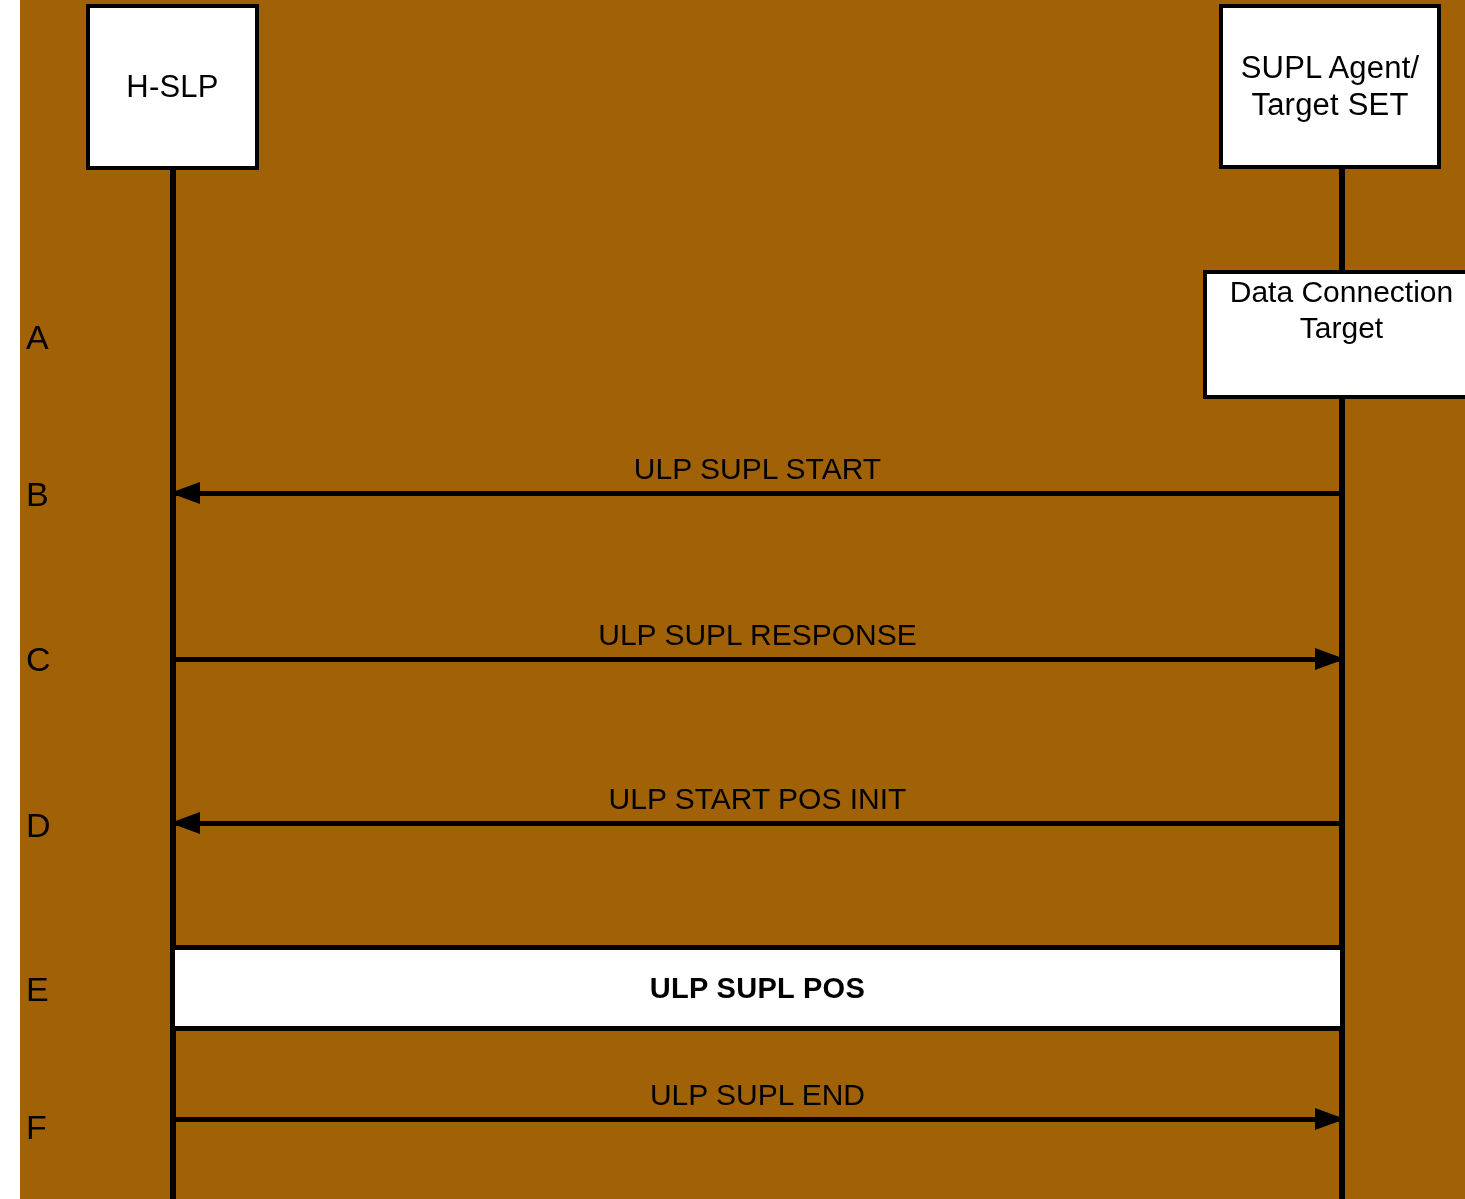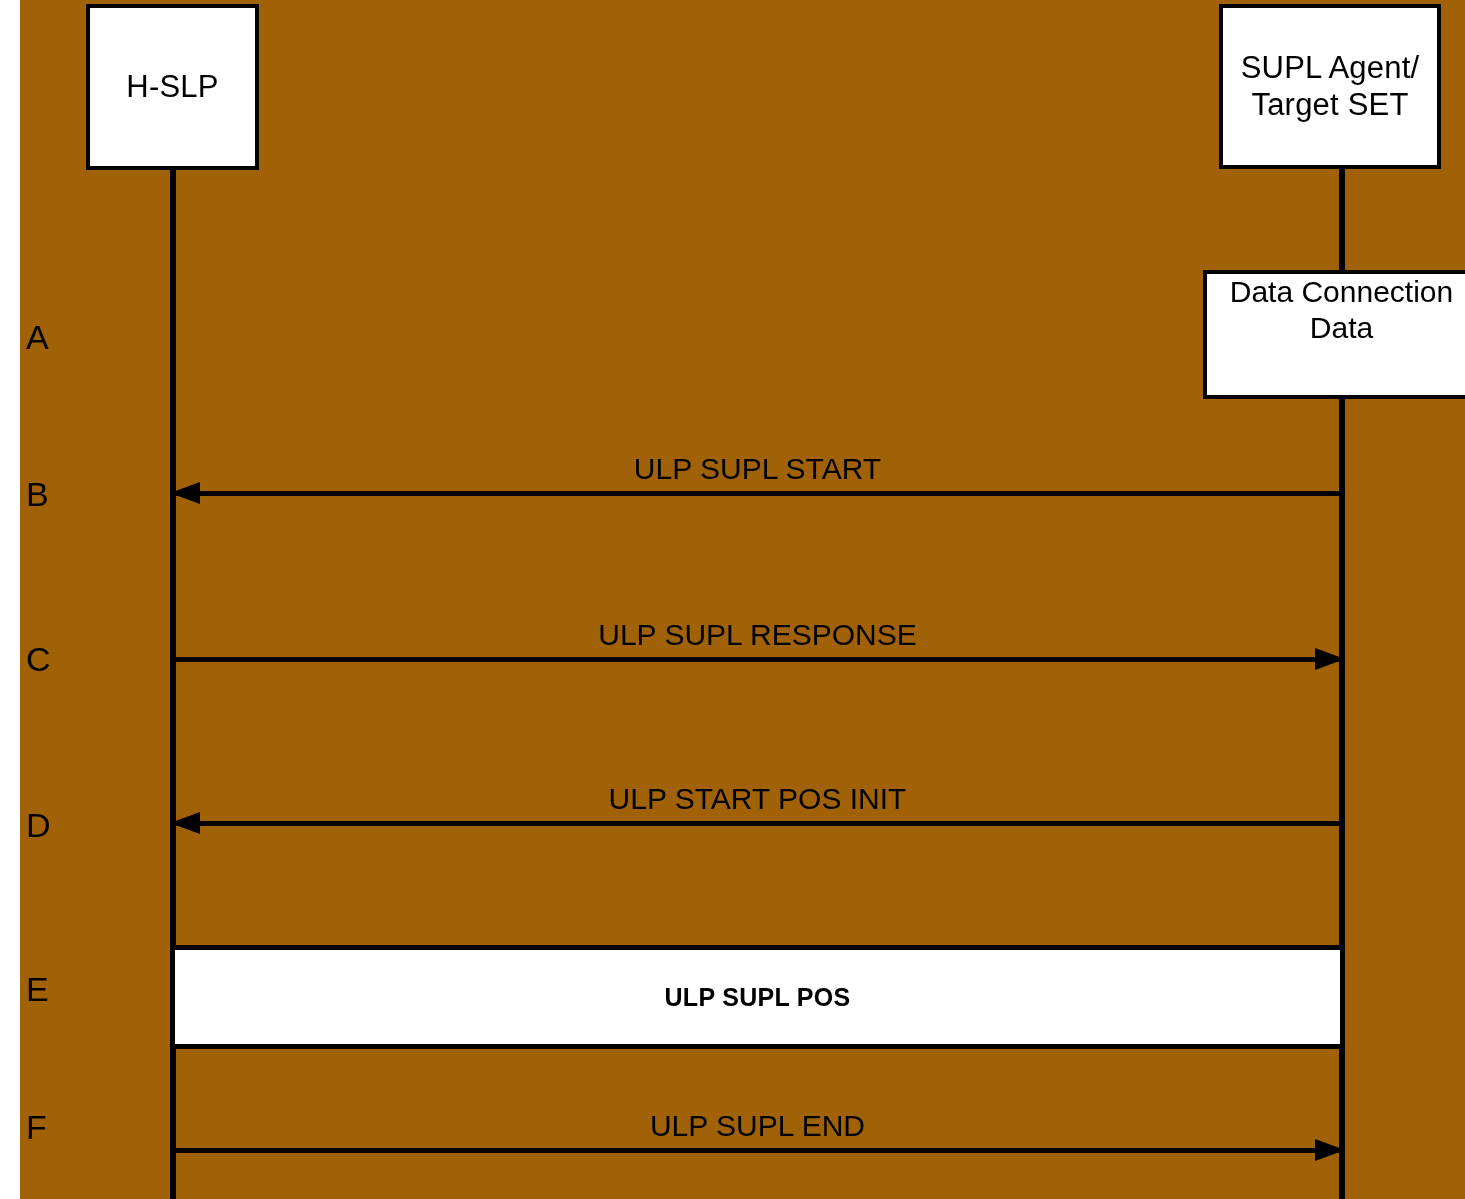--- a/index.html
+++ b/index.html
@@ -105,28 +105,28 @@
     left: 0px;
     border-right: 30px solid #000000;
   }
   .message.dir-right .arrow-head {
     right: 0px;
     border-left: 30px solid #000000;
   }
   
   #ulp-supl-pos-box {
     position: absolute;
-    left: 150px; top: 945px; width: 1175px; height: 104px;
+    left: 150px; top: 945px; width: 1175px; height: 86px;
     box-sizing: border-box;
     border: 5px solid #000000;
     background: #ffffff;
     display: flex;
     align-items: center;
     justify-content: center;
-    font-size: 25px;
+    font-size: 29px;
     font-weight: 600;
     letter-spacing: 0.3px;
   }
 </style>
 </head>
 <body>
 
 <div id="canvas">
 
   <div class="lifeline" id="lifeline-hslp"></div>
@@ -146,21 +146,21 @@
   <div class="step-label" style="top:320px">A</div>
   <div class="step-label" style="top:477px">B</div>
   <div class="step-label" style="top:642px">C</div>
   <div class="step-label" style="top:808px">D</div>
   <div class="step-label" style="top:972px">E</div>
   <div class="step-label" style="top:1110px">F</div>
 
   <div id="data-connection-box">
     <span>
       <span>Data Connection</span><br>
-      <span>Data</span>
+      <span>Target</span>
     </span>
   </div>
 
   <div class="message dir-right" style="top:606px">
     <div class="msg-text">ULP SUPL RESPONSE</div>
     <div class="msg-line"></div>
     <div class="arrow-head"></div>
   </div>
 
   <div class="message dir-left" style="top:440px">
@@ -172,19 +172,19 @@
   <div class="message dir-left" style="top:770px">
     <div class="msg-text">ULP START POS INIT</div>
     <div class="msg-line"></div>
     <div class="arrow-head"></div>
   </div>
 
   <div id="ulp-supl-pos-box">
     <span>ULP SUPL POS</span>
   </div>
 
-  <div class="message dir-right" style="top:1097px">
+  <div class="message dir-right" style="top:1066px">
     <div class="msg-text">ULP SUPL END</div>
     <div class="msg-line"></div>
     <div class="arrow-head"></div>
   </div>
 
 </div>
 
 </body></html>

